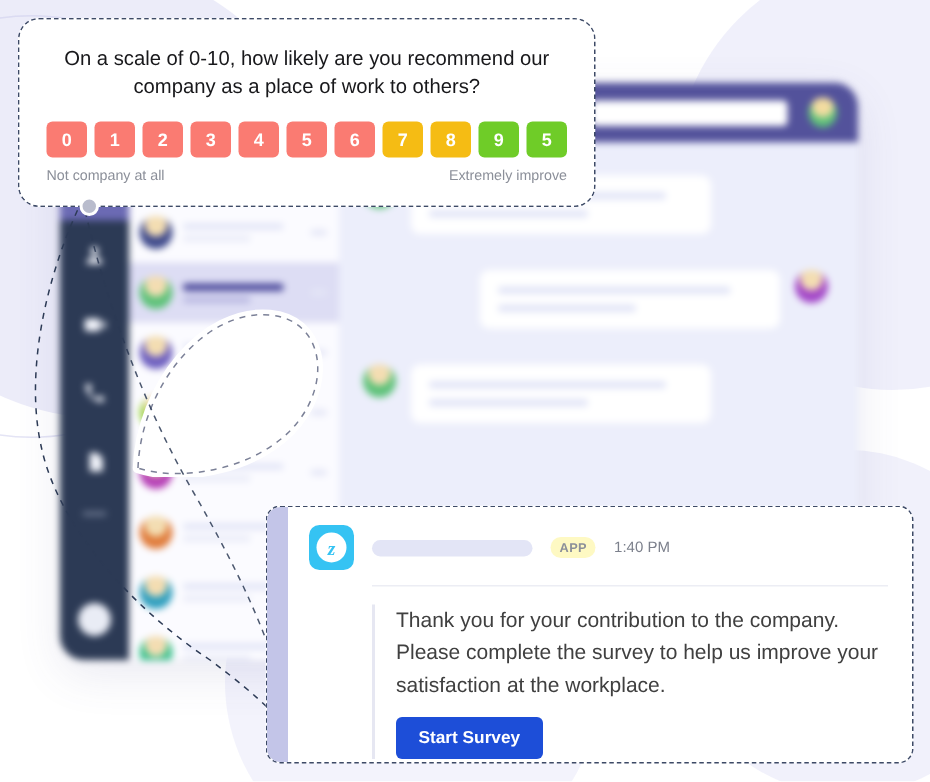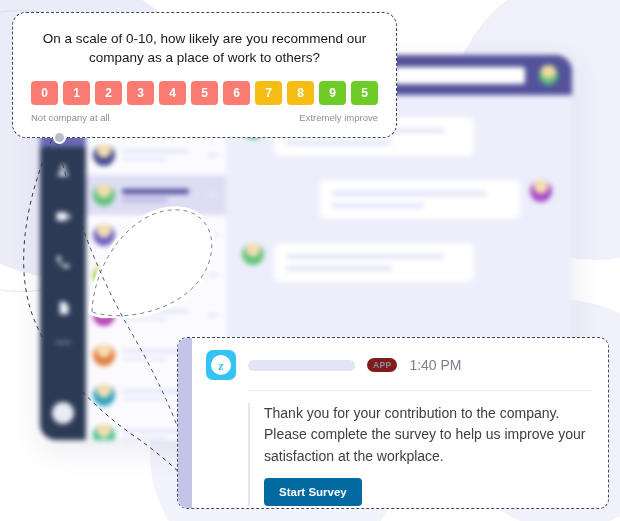--- a/index.html
+++ b/index.html
@@ -343,30 +343,30 @@
     font-family: "Liberation Serif", serif;
     font-style: italic;
     line-height: 1;
   }
   .name-ph {
     width: 107px; height: 11px;
     border-radius: 6px;
     background: #e3e5f6;
   }
   .app-badge {
-    background: #7f1d1d;
+    background: #fef9c3;
     color: #8b8f99;
     font-size: 8.5px;
     font-weight: 700;
     border-radius: 8px;
     padding: 2px 6px;
     letter-spacing: .3px;
   }
   .msg-time {
-    font-size: 14px;
+    font-size: 10px;
     color: #7c808c;
   }
   .msg-divider {
     height: 1px;
     background: #ecedf4;
     margin: 10px 0 0 42px;
   }
   .msg-quote {
     margin-top: 12px;
     margin-left: 42px;
@@ -374,21 +374,21 @@
     padding-left: 14px;
   }
   .msg-text {
     font-size: 14px;
     line-height: 1.52;
     color: #404040;
     margin: 0;
   }
   .start-btn {
     margin-top: 11px;
-    background: #0369a1;
+    background: #1d4ed8;
     color: #ffffff;
     border: none;
     border-radius: 4px;
     padding: 8px 15px;
     font-size: 11.5px;
     font-weight: 700;
     cursor: pointer;
     font-family: "Liberation Sans", sans-serif;
   }
 </style>

